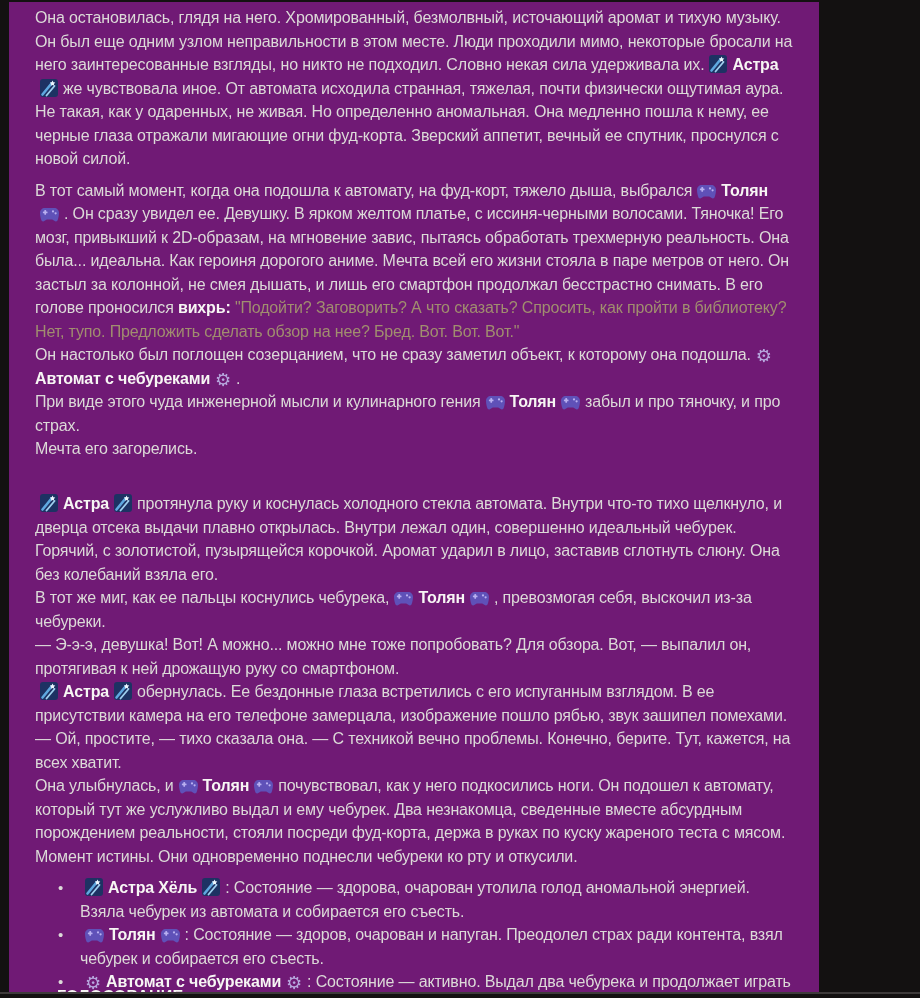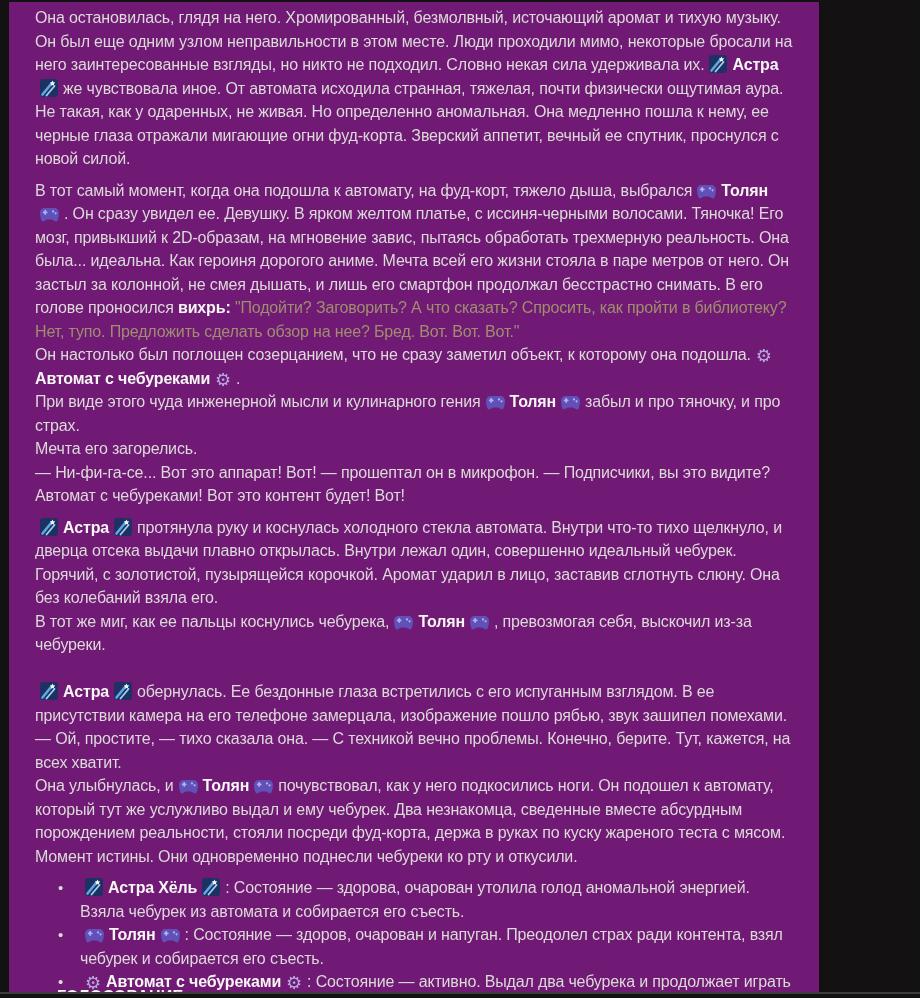--- a/index.html
+++ b/index.html
@@ -103,21 +103,21 @@
             <rect x="2.9" y="3.5" width="4.6" height="1.7" rx="0.5" fill="#b9aff0"></rect>
             <rect x="4.35" y="2.05" width="1.7" height="4.6" rx="0.5" fill="#b9aff0"></rect>
             <circle cx="13" cy="3.4" r="1.1" fill="#b9aff0"></circle>
             <circle cx="15.6" cy="5.3" r="1.1" fill="#b9aff0"></circle>
           </svg></span><strong>Толян</strong><span class="ico pad"><svg width="19" height="14" viewBox="0 0 19 14" aria-hidden="true">
             <path d="M4.8 0h9.4c2.6 0 4.8 2.1 4.8 4.8 0 2.4-.6 6-1.5 7.6-.6 1-1.8 1.3-2.8.7l-2.5-1.6H6.8l-2.5 1.6c-1 .6-2.2.3-2.8-.7C.6 10.8 0 7.2 0 4.8 0 2.1 2.2 0 4.8 0z" fill="#5f51b8"></path>
             <rect x="2.9" y="3.5" width="4.6" height="1.7" rx="0.5" fill="#b9aff0"></rect>
             <rect x="4.35" y="2.05" width="1.7" height="4.6" rx="0.5" fill="#b9aff0"></rect>
             <circle cx="13" cy="3.4" r="1.1" fill="#b9aff0"></circle>
             <circle cx="15.6" cy="5.3" r="1.1" fill="#b9aff0"></circle>
-          </svg></span><span>забыл и про тяночку, и про страх.</span><br><span>Мечта его загорелись.</span><br><span>— Ни-фи-га-се... Вот это аппарат! Вот! — прошептал он в микрофон. — Подписчики, вы это видите? Автомат с чебуреками! Вот это контент будет! Вот!</span><br></p>
+          </svg></span><span>забыл и про тяночку, и про страх.</span><br><span>Мечта его загорелись.</span><br><br></p>
       <p><span class="ico star"><svg width="18" height="18" viewBox="0 0 18 18" aria-hidden="true">
             <rect width="18" height="18" rx="3" fill="#1d3263"></rect>
             <path d="M2.5 15.5 L11.5 4.5" stroke="#5fa8e0" stroke-width="2.6" stroke-linecap="round"></path>
             <path d="M6.5 16.5 L14.5 7" stroke="#9fd0f0" stroke-width="1.8" stroke-linecap="round"></path>
             <path d="M12.6 1.6l.8 1.7 1.9.3-1.4 1.3.3 1.9-1.6-.9-1.7.9.3-1.9-1.3-1.3 1.8-.3z" fill="#eef6fd"></path>
           </svg></span><strong>Астра</strong><span class="ico star"><svg width="18" height="18" viewBox="0 0 18 18" aria-hidden="true">
             <rect width="18" height="18" rx="3" fill="#1d3263"></rect>
             <path d="M2.5 15.5 L11.5 4.5" stroke="#5fa8e0" stroke-width="2.6" stroke-linecap="round"></path>
             <path d="M6.5 16.5 L14.5 7" stroke="#9fd0f0" stroke-width="1.8" stroke-linecap="round"></path>
             <path d="M12.6 1.6l.8 1.7 1.9.3-1.4 1.3.3 1.9-1.6-.9-1.7.9.3-1.9-1.3-1.3 1.8-.3z" fill="#eef6fd"></path>
@@ -126,21 +126,21 @@
             <rect x="2.9" y="3.5" width="4.6" height="1.7" rx="0.5" fill="#b9aff0"></rect>
             <rect x="4.35" y="2.05" width="1.7" height="4.6" rx="0.5" fill="#b9aff0"></rect>
             <circle cx="13" cy="3.4" r="1.1" fill="#b9aff0"></circle>
             <circle cx="15.6" cy="5.3" r="1.1" fill="#b9aff0"></circle>
           </svg></span><strong>Толян</strong><span class="ico pad"><svg width="19" height="14" viewBox="0 0 19 14" aria-hidden="true">
             <path d="M4.8 0h9.4c2.6 0 4.8 2.1 4.8 4.8 0 2.4-.6 6-1.5 7.6-.6 1-1.8 1.3-2.8.7l-2.5-1.6H6.8l-2.5 1.6c-1 .6-2.2.3-2.8-.7C.6 10.8 0 7.2 0 4.8 0 2.1 2.2 0 4.8 0z" fill="#5f51b8"></path>
             <rect x="2.9" y="3.5" width="4.6" height="1.7" rx="0.5" fill="#b9aff0"></rect>
             <rect x="4.35" y="2.05" width="1.7" height="4.6" rx="0.5" fill="#b9aff0"></rect>
             <circle cx="13" cy="3.4" r="1.1" fill="#b9aff0"></circle>
             <circle cx="15.6" cy="5.3" r="1.1" fill="#b9aff0"></circle>
-          </svg></span><span>, превозмогая себя, выскочил из-за чебуреки.</span><br><br><span class="ico star"><svg width="18" height="18" viewBox="0 0 18 18" aria-hidden="true">
+          </svg></span><span>, превозмогая себя, выскочил из-за чебуреки.</span><br><span>— Э-э-э, девушка! Вот! А можно... можно мне тоже попробовать? Для обзора. Вот, — выпалил он, протягивая к ней дрожащую руку со смартфоном.</span><br><span class="ico star"><svg width="18" height="18" viewBox="0 0 18 18" aria-hidden="true">
             <rect width="18" height="18" rx="3" fill="#1d3263"></rect>
             <path d="M2.5 15.5 L11.5 4.5" stroke="#5fa8e0" stroke-width="2.6" stroke-linecap="round"></path>
             <path d="M6.5 16.5 L14.5 7" stroke="#9fd0f0" stroke-width="1.8" stroke-linecap="round"></path>
             <path d="M12.6 1.6l.8 1.7 1.9.3-1.4 1.3.3 1.9-1.6-.9-1.7.9.3-1.9-1.3-1.3 1.8-.3z" fill="#eef6fd"></path>
           </svg></span><strong>Астра</strong><span class="ico star"><svg width="18" height="18" viewBox="0 0 18 18" aria-hidden="true">
             <rect width="18" height="18" rx="3" fill="#1d3263"></rect>
             <path d="M2.5 15.5 L11.5 4.5" stroke="#5fa8e0" stroke-width="2.6" stroke-linecap="round"></path>
             <path d="M6.5 16.5 L14.5 7" stroke="#9fd0f0" stroke-width="1.8" stroke-linecap="round"></path>
             <path d="M12.6 1.6l.8 1.7 1.9.3-1.4 1.3.3 1.9-1.6-.9-1.7.9.3-1.9-1.3-1.3 1.8-.3z" fill="#eef6fd"></path>
           </svg></span><span>обернулась. Ее бездонные глаза встретились с его испуганным взглядом. В ее присутствии камера на его телефоне замерцала, изображение пошло рябью, звук зашипел помехами.</span><br><span>— Ой, простите, — тихо сказала она. — С техникой вечно проблемы. Конечно, берите. Тут, кажется, на всех хватит.</span><br><span>Она улыбнулась, и</span><span class="ico pad"><svg width="19" height="14" viewBox="0 0 19 14" aria-hidden="true">

